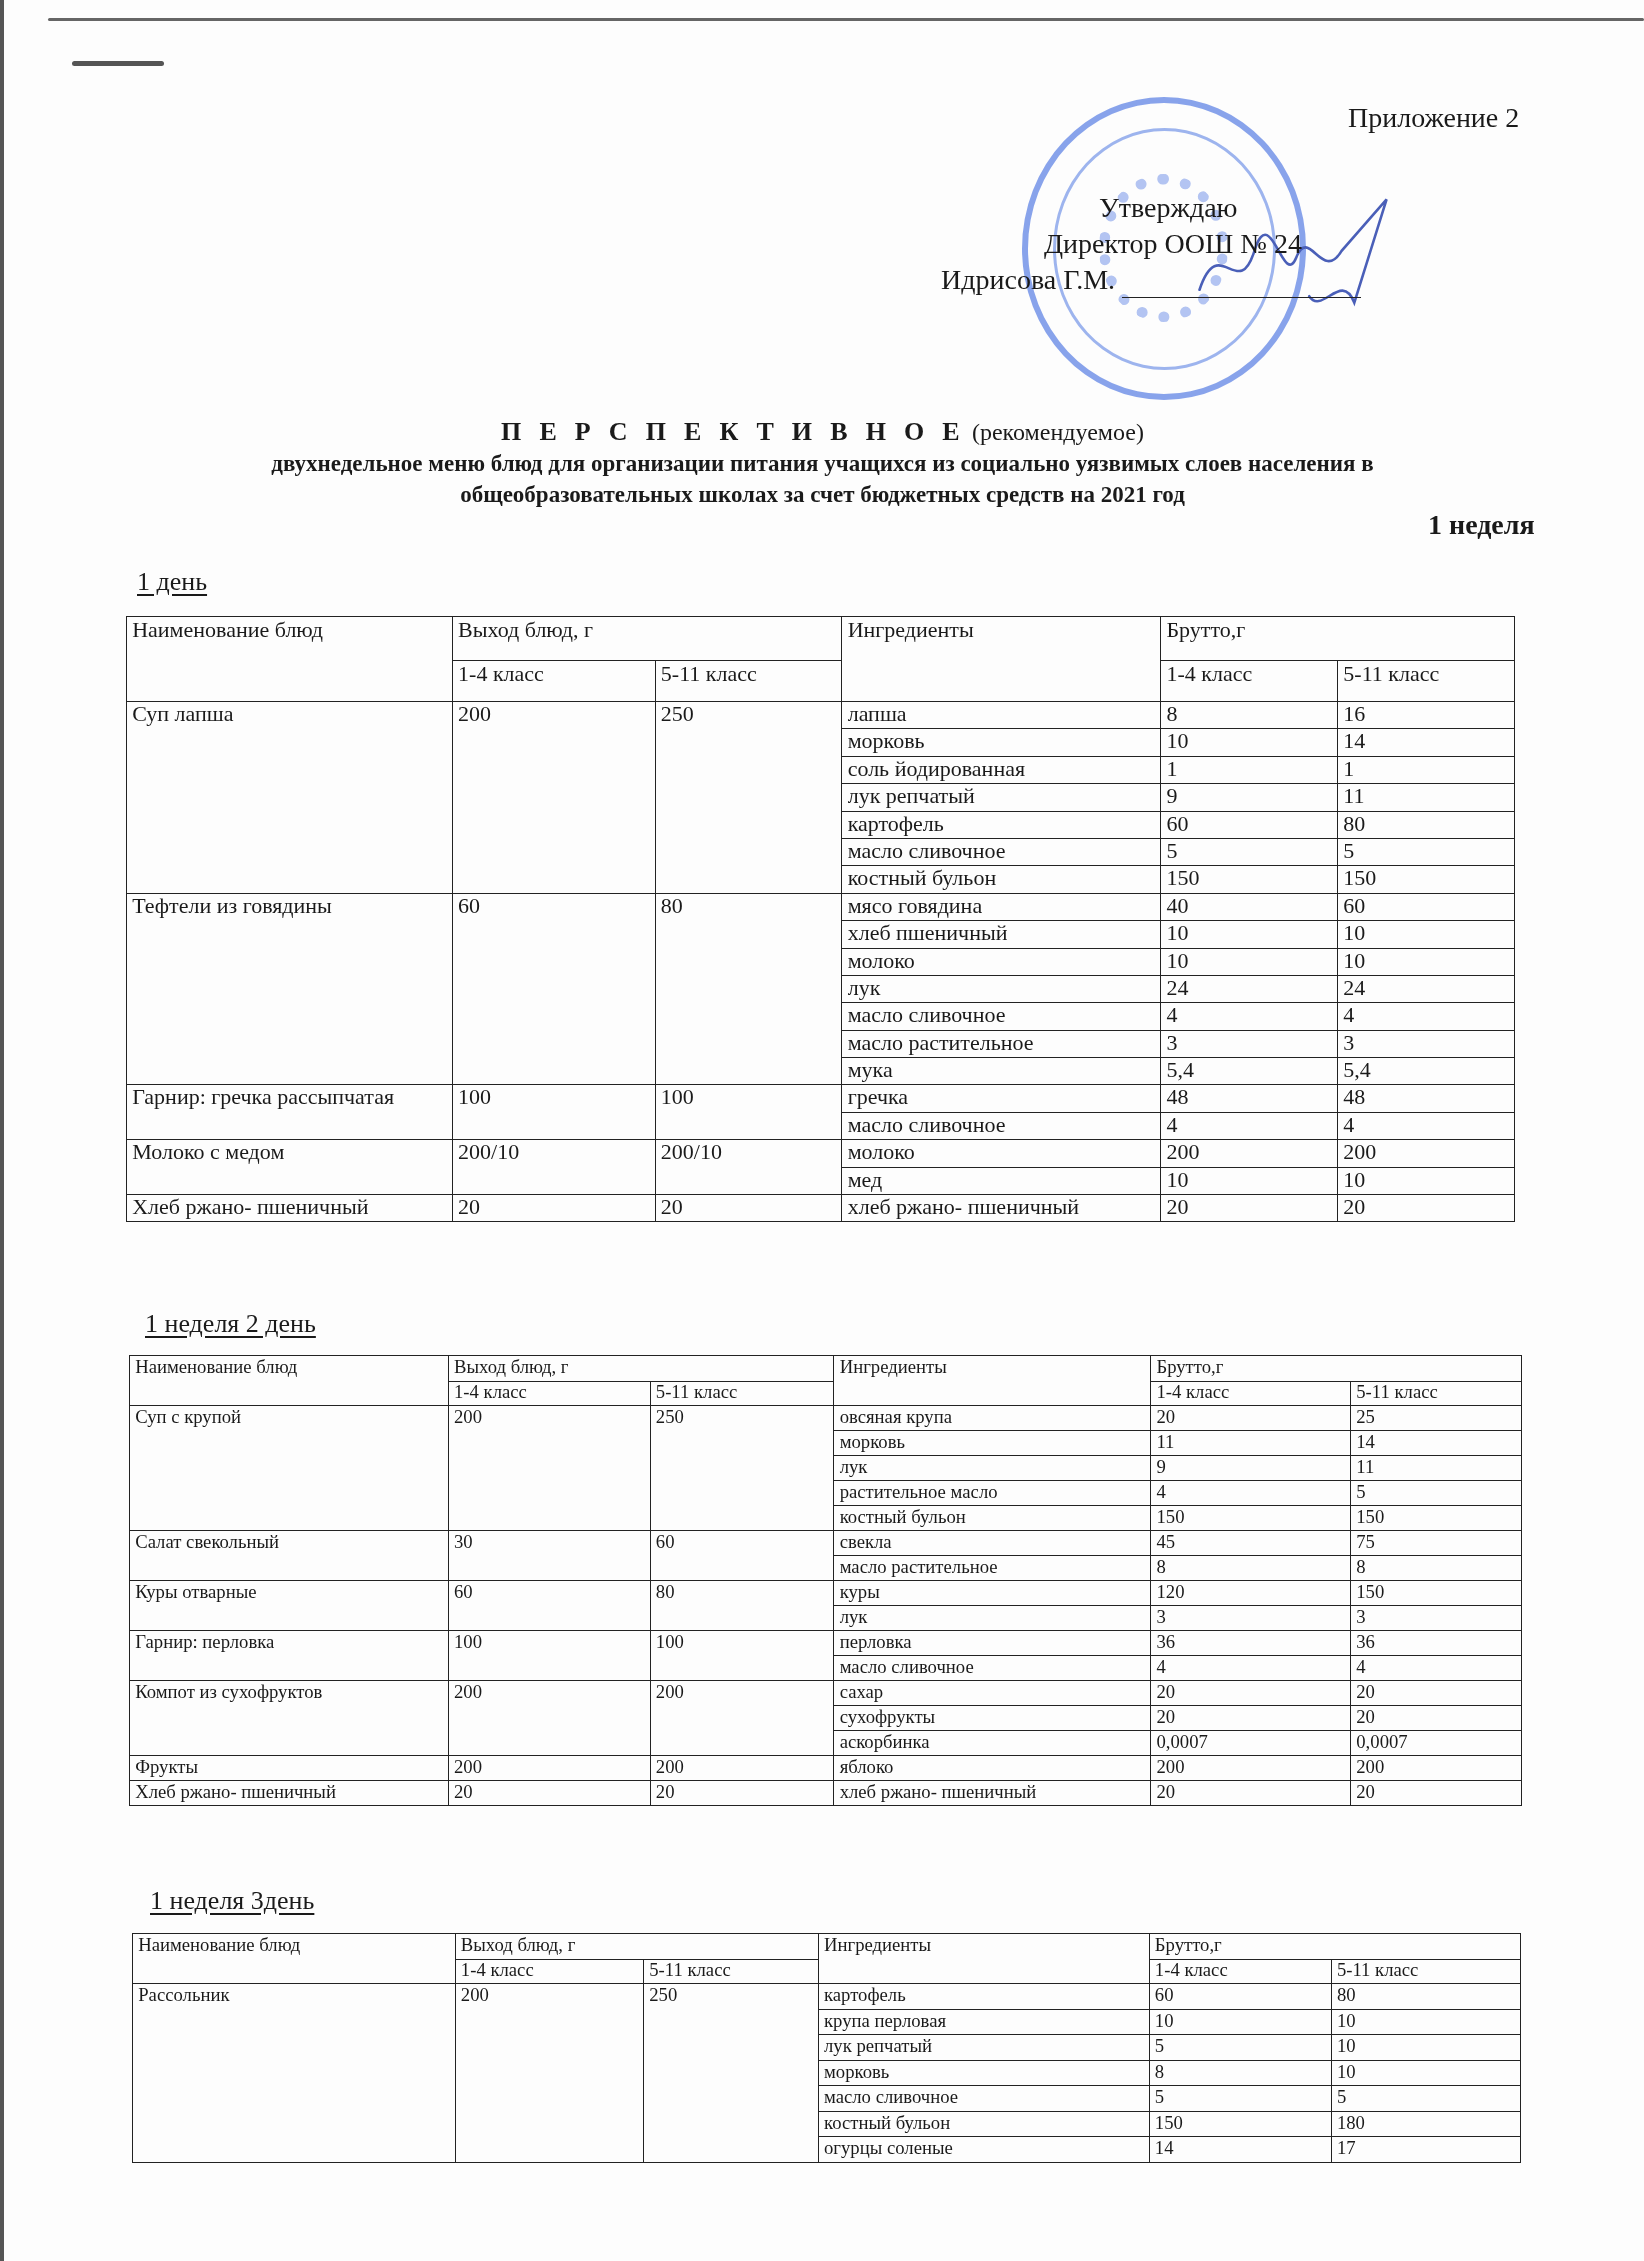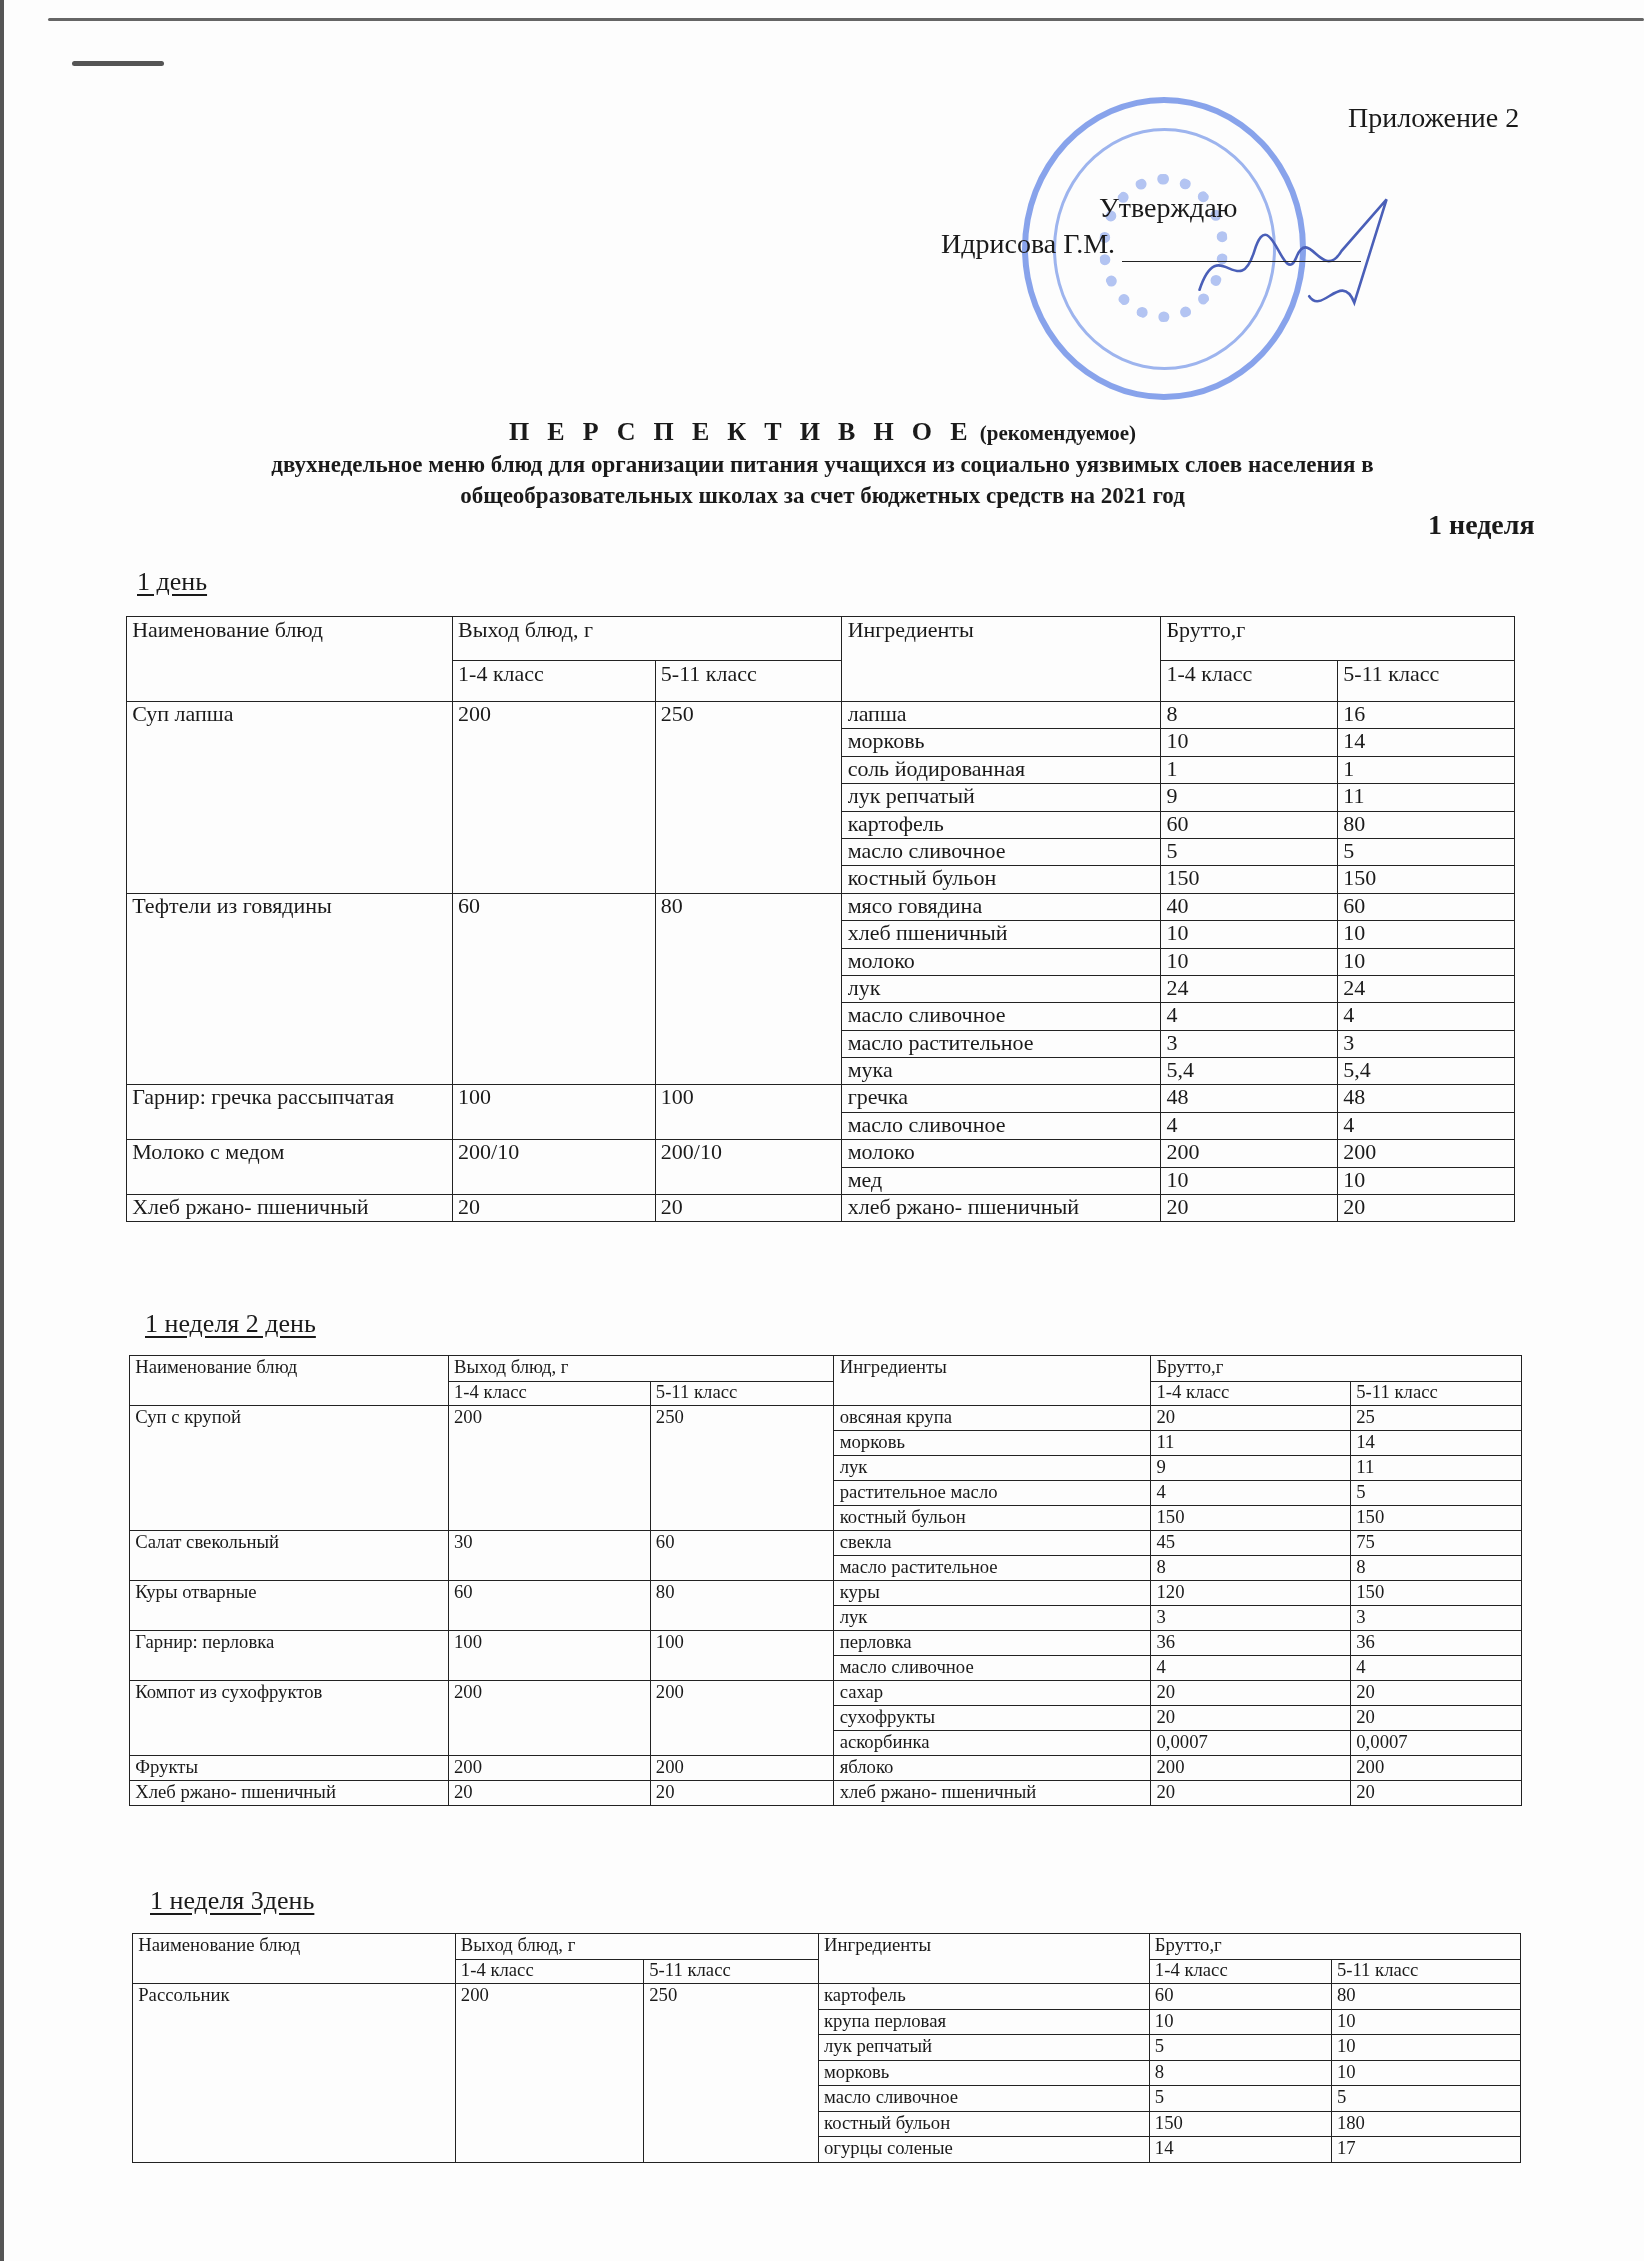--- a/index.html
+++ b/index.html
@@ -33,21 +33,21 @@
     content: ""; position: absolute; left: 71px; top: 71px; width: 129px; height: 148px; border-radius: 50%;
     border: 11.6px dotted rgba(40,90,220,0.35); box-sizing: border-box;
   }
   .signature {
     position: absolute; left: 1193px; top: 193px; width: 213px; height: 129px; pointer-events: none;
   }
 
   .title-block { position: absolute; left: 97px; top: 416px; width: 1451px; text-align: center; font-family: "Liberation Serif", serif; font-weight: bold; }
   .title-block .t1 { font-size: 26px; line-height: 32px; }
   .title-block .t1 .sp { letter-spacing: 5.8px; }
-  .title-block .t1 .small { font-weight: bold; font-size: 21px; letter-spacing: 0; }
+  .title-block .t1 .small { font-weight: normal; font-size: 24px; letter-spacing: 0; }
   .title-block .t2 { font-size: 23px; line-height: 31px; }
   .week-label { position: absolute; left: 1428px; top: 509px; font-size: 28px; font-weight: bold; }
 
   .day-label { position: absolute; font-size: 26px; text-decoration: underline; text-underline-offset: 3.9px; }
 
   table.menu { position: absolute; border-collapse: collapse; font-family: "Liberation Serif", serif; padding-left: 21px; }
   table.menu td { border: 1.9px solid #222; vertical-align: top; padding: 0 0 0 5.2px; white-space: nowrap; overflow: hidden; }
 
   #t1 { left: 126px; top: 616px; width: 1389px; font-size: 22px; }
   #t1 .hrow1 td { height: 43px; }
@@ -73,20 +73,21 @@
 
 <div class="appendix">Приложение 2</div>
 
 <div class="stamp"></div>
 <svg class="signature" viewBox="0 0 330 200">
   <path d="M10 150 C40 60, 70 170, 95 90 S140 150, 160 100 S200 140, 230 90 L300 10 L250 170 C230 120, 200 190, 180 160" fill="none" stroke="#4a5fb8" stroke-width="4" stroke-linecap="round"></path>
 </svg>
 
 <div class="approve">
   <span class="ln c1">Утверждаю</span>
+  <span class="ln c2">Директор ООШ № 24</span>
   <span class="ln c3"><span>Идрисова Г.М.</span> <span class="sigline"></span></span>
 </div>
 
 <div class="title-block">
   <div class="t1"><span class="sp">П Е Р С П Е К Т И В Н О Е</span> <span class="small">(рекомендуемое)</span></div>
   <div class="t2">двухнедельное меню блюд для организации питания учащихся из социально уязвимых слоев населения в</div>
   <div class="t2">общеобразовательных школах за счет бюджетных средств на 2021 год</div>
 </div>
 <div class="week-label">1 неделя</div>
 

